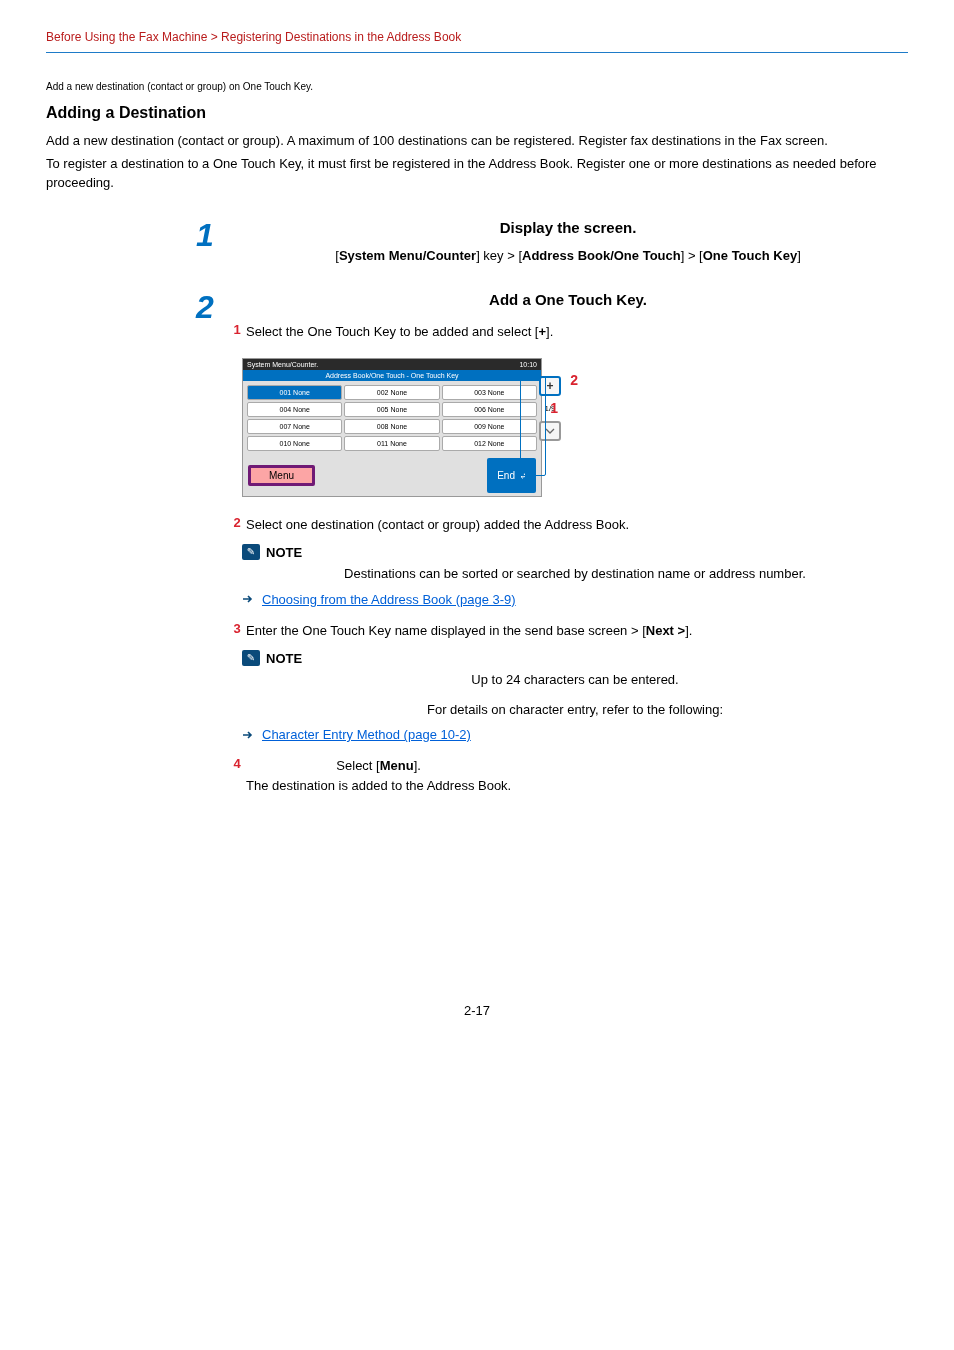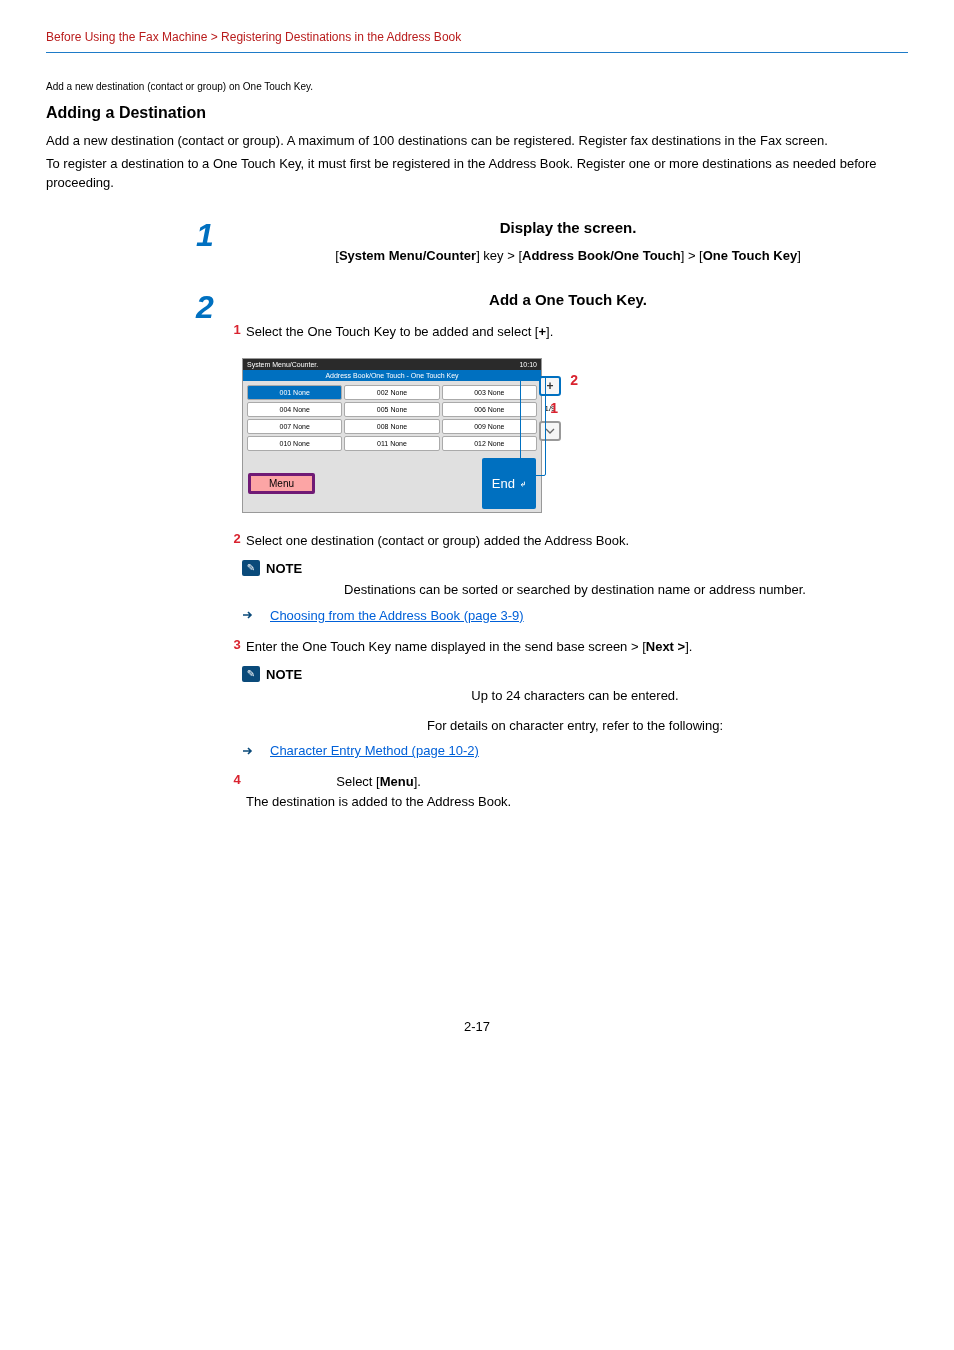--- a/index.html
+++ b/index.html
@@ -120,21 +120,21 @@
       font-weight: bold;
       font-size: 13px;
     }
     .note-text {
       font-size: 13px;
       line-height: 1.5;
     }
     .link-row {
       display: flex;
       align-items: center;
-      gap: 16px;
+      gap: 8px;
       margin-top: 8px;
     }
     .arrow-icon {
       width: 12px;
       height: 12px;
       display: inline-flex;
       align-items: center;
       color: #0a4a7a;
     }
     .arrow-icon svg { width: 12px; height: 12px; }
@@ -198,22 +198,22 @@
     .sshot-menu {
       background: #fca5a5;
       border: 3px solid #701a75;
       padding: 2px 18px;
       font-size: 10px;
       border-radius: 2px;
     }
     .sshot-end {
       background: #0070c0;
       color: #fff;
-      padding: 18px 10px;
-      font-size: 13px;
+      padding: 12px 10px;
+      font-size: 10px;
       border-radius: 2px;
     }
     .sshot-end svg { display:inline-block; vertical-align:middle; margin-left:3px; }
     .sshot-side {
       position: absolute;
       right: 0;
       top: 18px;
       width: 24px;
       display: flex;
       flex-direction: column;

